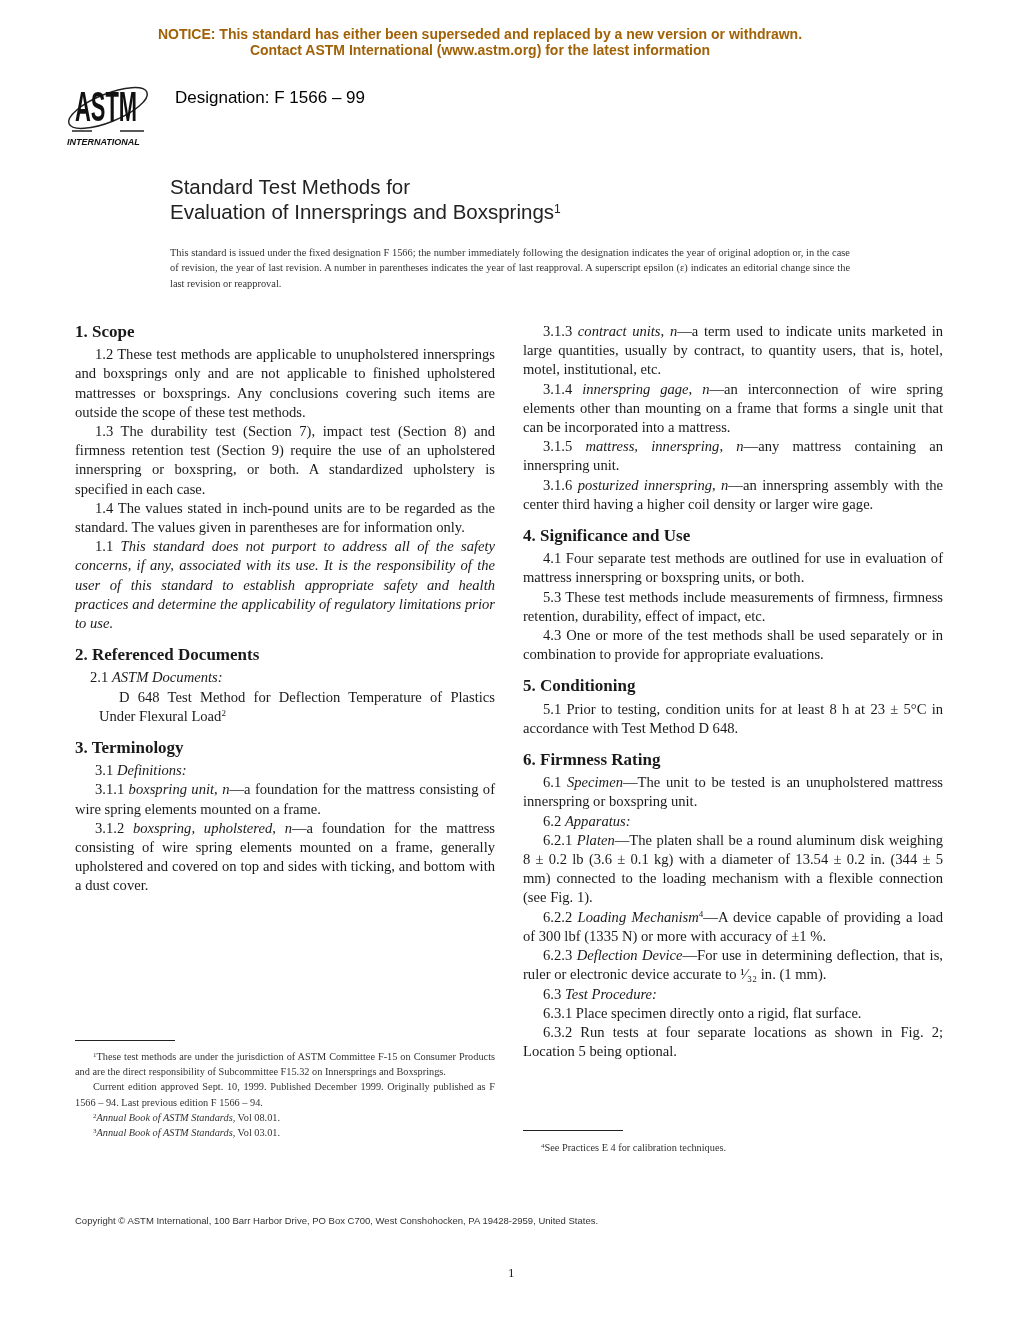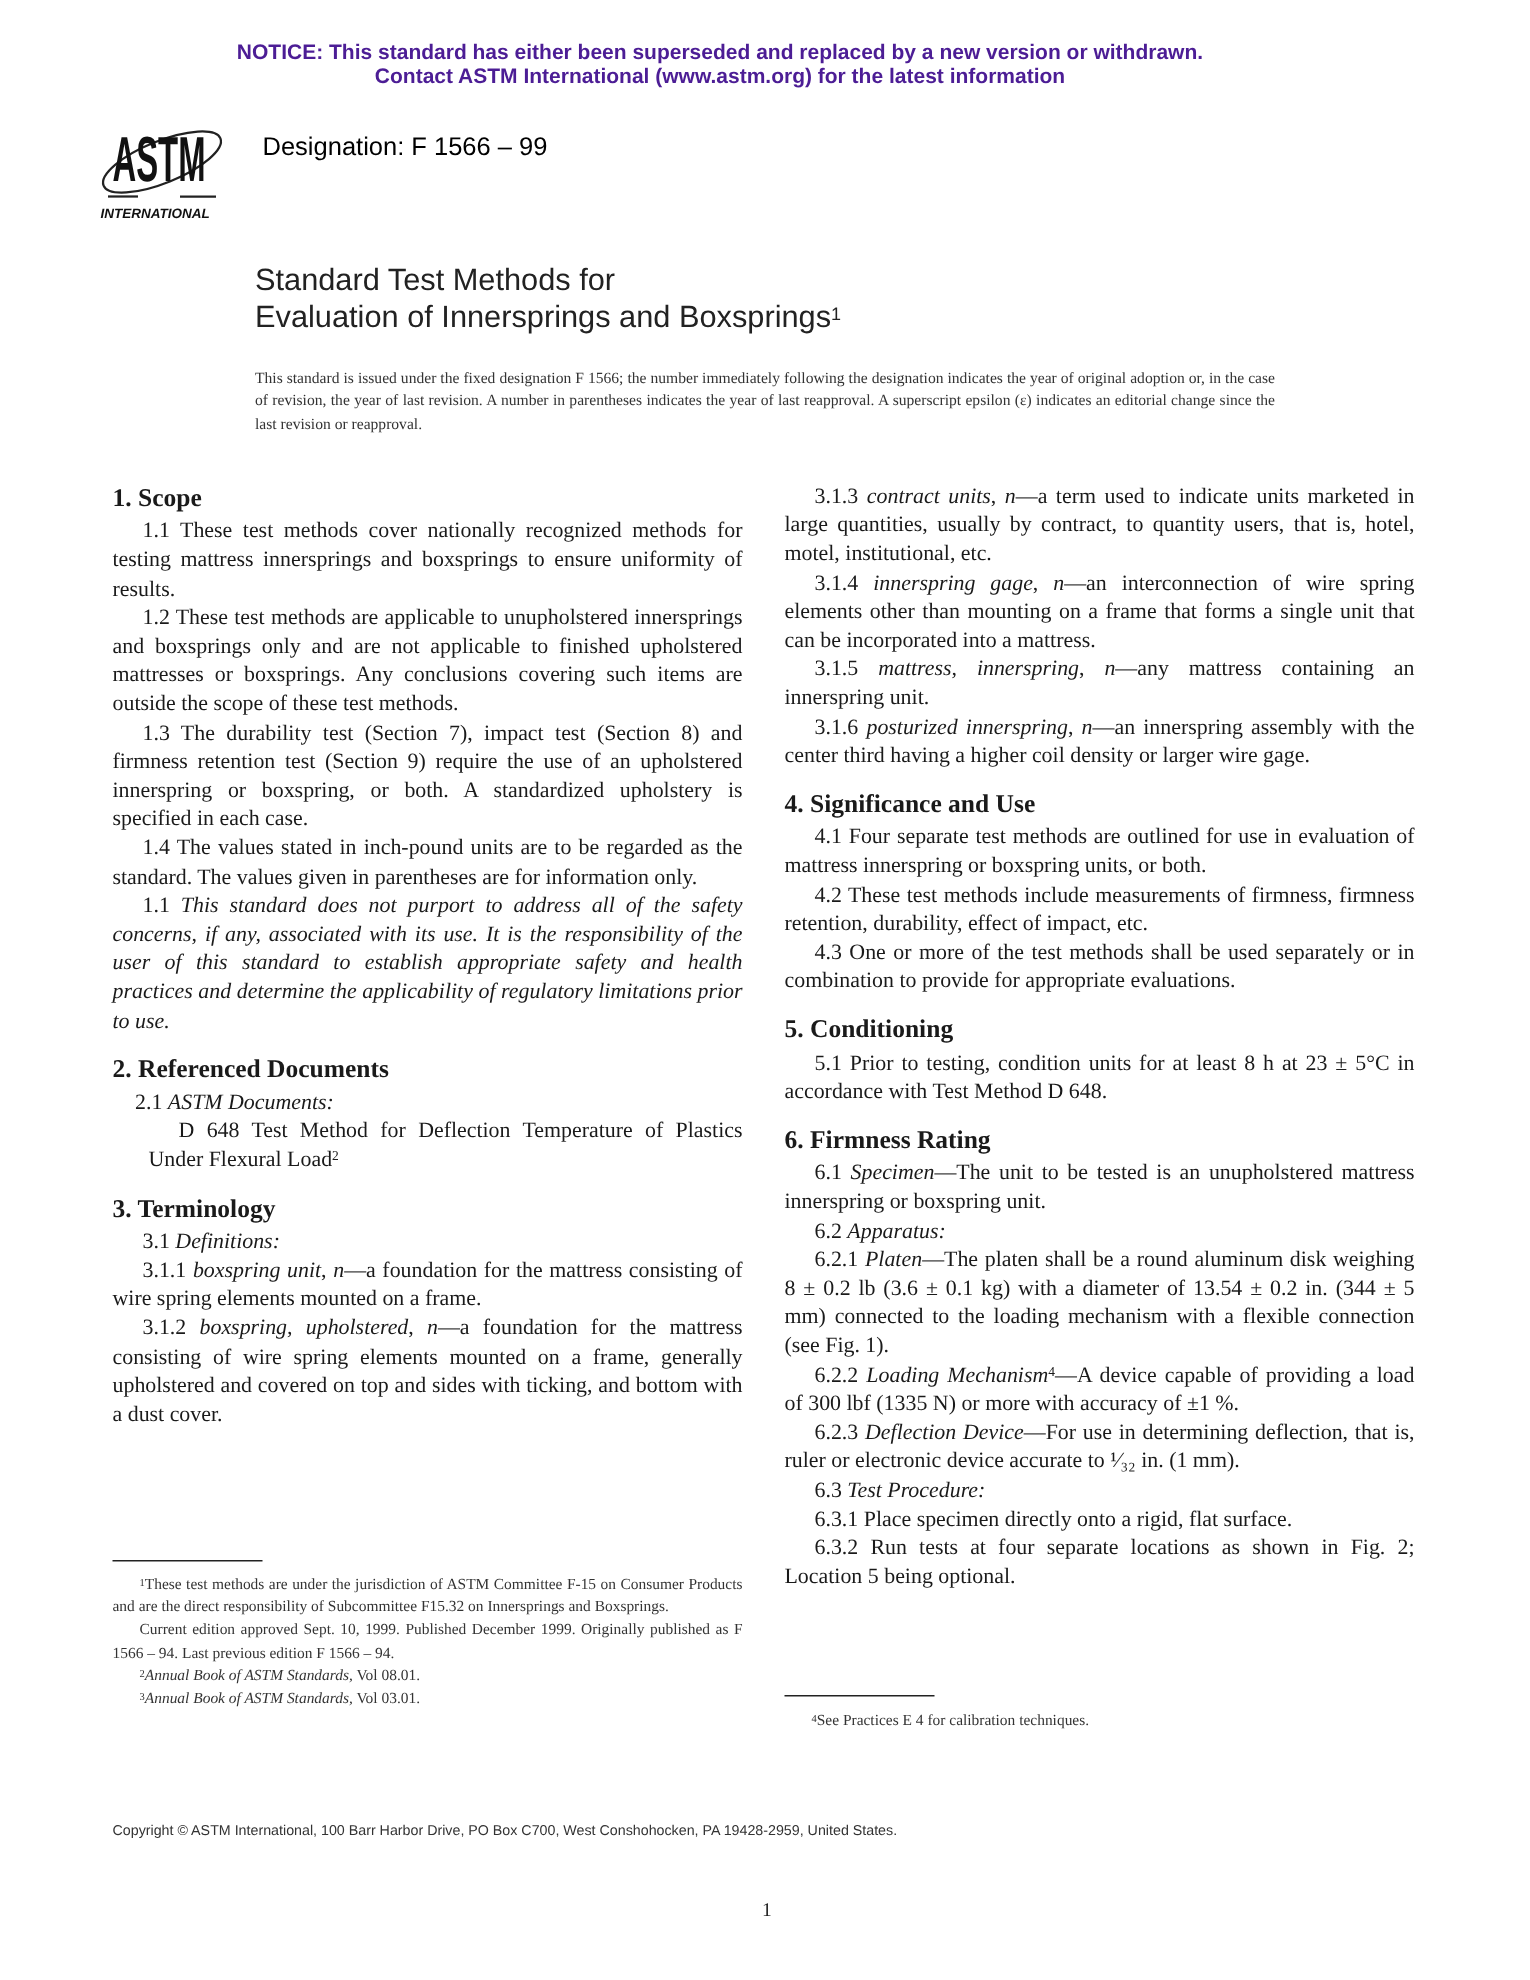--- a/index.html
+++ b/index.html
@@ -1,18 +1,18 @@
 <!DOCTYPE html>
 <html><head>
 <meta charset="utf-8">
 <style>
   html, body { margin: 0; padding: 0; background: #ffffff; }
   body { width: 1020px; height: 1320px; position: relative; overflow: hidden; color: #1a1a1a; }
   .notice { position: absolute; top: 26px; left: 0; width: 960px; text-align: center;
-    font-family: "Liberation Sans", sans-serif; font-weight: bold; color: #4c1d95; font-size: 14px; line-height: 16px; }
+    font-family: "Liberation Sans", sans-serif; font-weight: bold; color: #a16207; font-size: 14px; line-height: 16px; }
   .logo { position: absolute; left: 64px; top: 76px; width: 100px; height: 72px; }
   .designation { position: absolute; left: 175px; top: 88px; font-family: "Liberation Sans", sans-serif;
     font-size: 17px; color: #000000; }
   .title { position: absolute; left: 170px; top: 174px; font-family: "Liberation Sans", sans-serif;
     font-size: 20.5px; line-height: 25px; color: #222; }
   .title sup { font-size: 12px; vertical-align: top; position: relative; top: -2px; }
   .issued { position: absolute; left: 170px; top: 245px; width: 680px; font-family: "Liberation Serif", serif;
     font-size: 10.4px; line-height: 15.3px; color: #333; text-align: justify; }
   .col { position: absolute; top: 322px; width: 420px; font-family: "Liberation Serif", serif;
     font-size: 14.6px; line-height: 19.2px; color: #1a1a1a; }
@@ -55,21 +55,20 @@
 <div class="title">
   <div>Standard Test Methods for</div>
   <div><span>Evaluation of Innersprings and Boxsprings</span><sup>1</sup></div>
 </div>
 
 <div class="issued">This standard is issued under the fixed designation F 1566; the number immediately following the designation indicates the year of original adoption or, in the case of revision, the year of last revision. A number in parentheses indicates the year of last reapproval. A superscript epsilon (ε) indicates an editorial change since the last revision or reapproval.</div>
 
 <div class="col left">
   <h2>1.  Scope</h2>
   <div style="height:4px"></div>
-  <p>1.1  These test methods cover nationally recognized methods for testing mattress innersprings and boxsprings to ensure uniformity of results.</p>
   <p>1.2 These test methods are applicable to unupholstered innersprings and boxsprings only and are not applicable to finished upholstered mattresses or boxsprings. Any conclusions covering such items are outside the scope of these test methods.</p>
   <p>1.3 The durability test (Section 7), impact test (Section 8) and firmness retention test (Section 9) require the use of an upholstered innerspring or boxspring, or both. A standardized upholstery is specified in each case.</p>
   <p>1.4  The values stated in inch-pound units are to be regarded as the standard. The values given in parentheses are for information only.</p>
   <p><span>1.1 </span><i>This standard does not purport to address all of the safety concerns, if any, associated with its use. It is the responsibility of the user of this standard to establish appropriate safety and health practices and determine the applicability of regulatory limitations prior to use.</i></p>
   <div class="gap"></div>
 
   <h2>2.  Referenced Documents</h2>
   <div style="height:4px"></div>
   <p class="ref first"><span>2.1 </span><i>ASTM Documents:</i></p>
   <p class="ref"><span>D 648  Test Method for Deflection Temperature of Plastics Under Flexural Load</span><sup class="fn">2</sup></p>
@@ -93,21 +92,21 @@
 <div class="col right">
   <p><span>3.1.3 </span><i>contract units</i>, <i>n</i><span>—a term used to indicate units marketed in large quantities, usually by contract, to quantity users, that is, hotel, motel, institutional, etc.</span></p>
   <p><span>3.1.4 </span><i>innerspring gage</i>, <i>n</i><span>—an interconnection of wire spring elements other than mounting on a frame that forms a single unit that can be incorporated into a mattress.</span></p>
   <p><span>3.1.5 </span><i>mattress, innerspring</i>, <i>n</i><span>—any mattress containing an innerspring unit.</span></p>
   <p><span>3.1.6 </span><i>posturized innerspring</i>, <i>n</i><span>—an innerspring assembly with the center third having a higher coil density or larger wire gage.</span></p>
   <div class="gap"></div>
 
   <h2>4.  Significance and Use</h2>
   <div style="height:4px"></div>
   <p>4.1 Four separate test methods are outlined for use in evaluation of mattress innerspring or boxspring units, or both.</p>
-  <p>4.2  These test methods include measurements of firmness, firmness retention, durability, effect of impact, etc.</p>
+  <p>5.3  These test methods include measurements of firmness, firmness retention, durability, effect of impact, etc.</p>
   <p>4.3  One or more of the test methods shall be used separately or in combination to provide for appropriate evaluations.</p>
   <div class="gap"></div>
 
   <h2>5.  Conditioning</h2>
   <div style="height:4px"></div>
   <p>5.1  Prior to testing, condition units for at least 8 h at 23 ± 5°C in accordance with Test Method D 648.</p>
   <div class="gap"></div>
 
   <h2>6.  Firmness Rating</h2>
   <div style="height:4px"></div>

